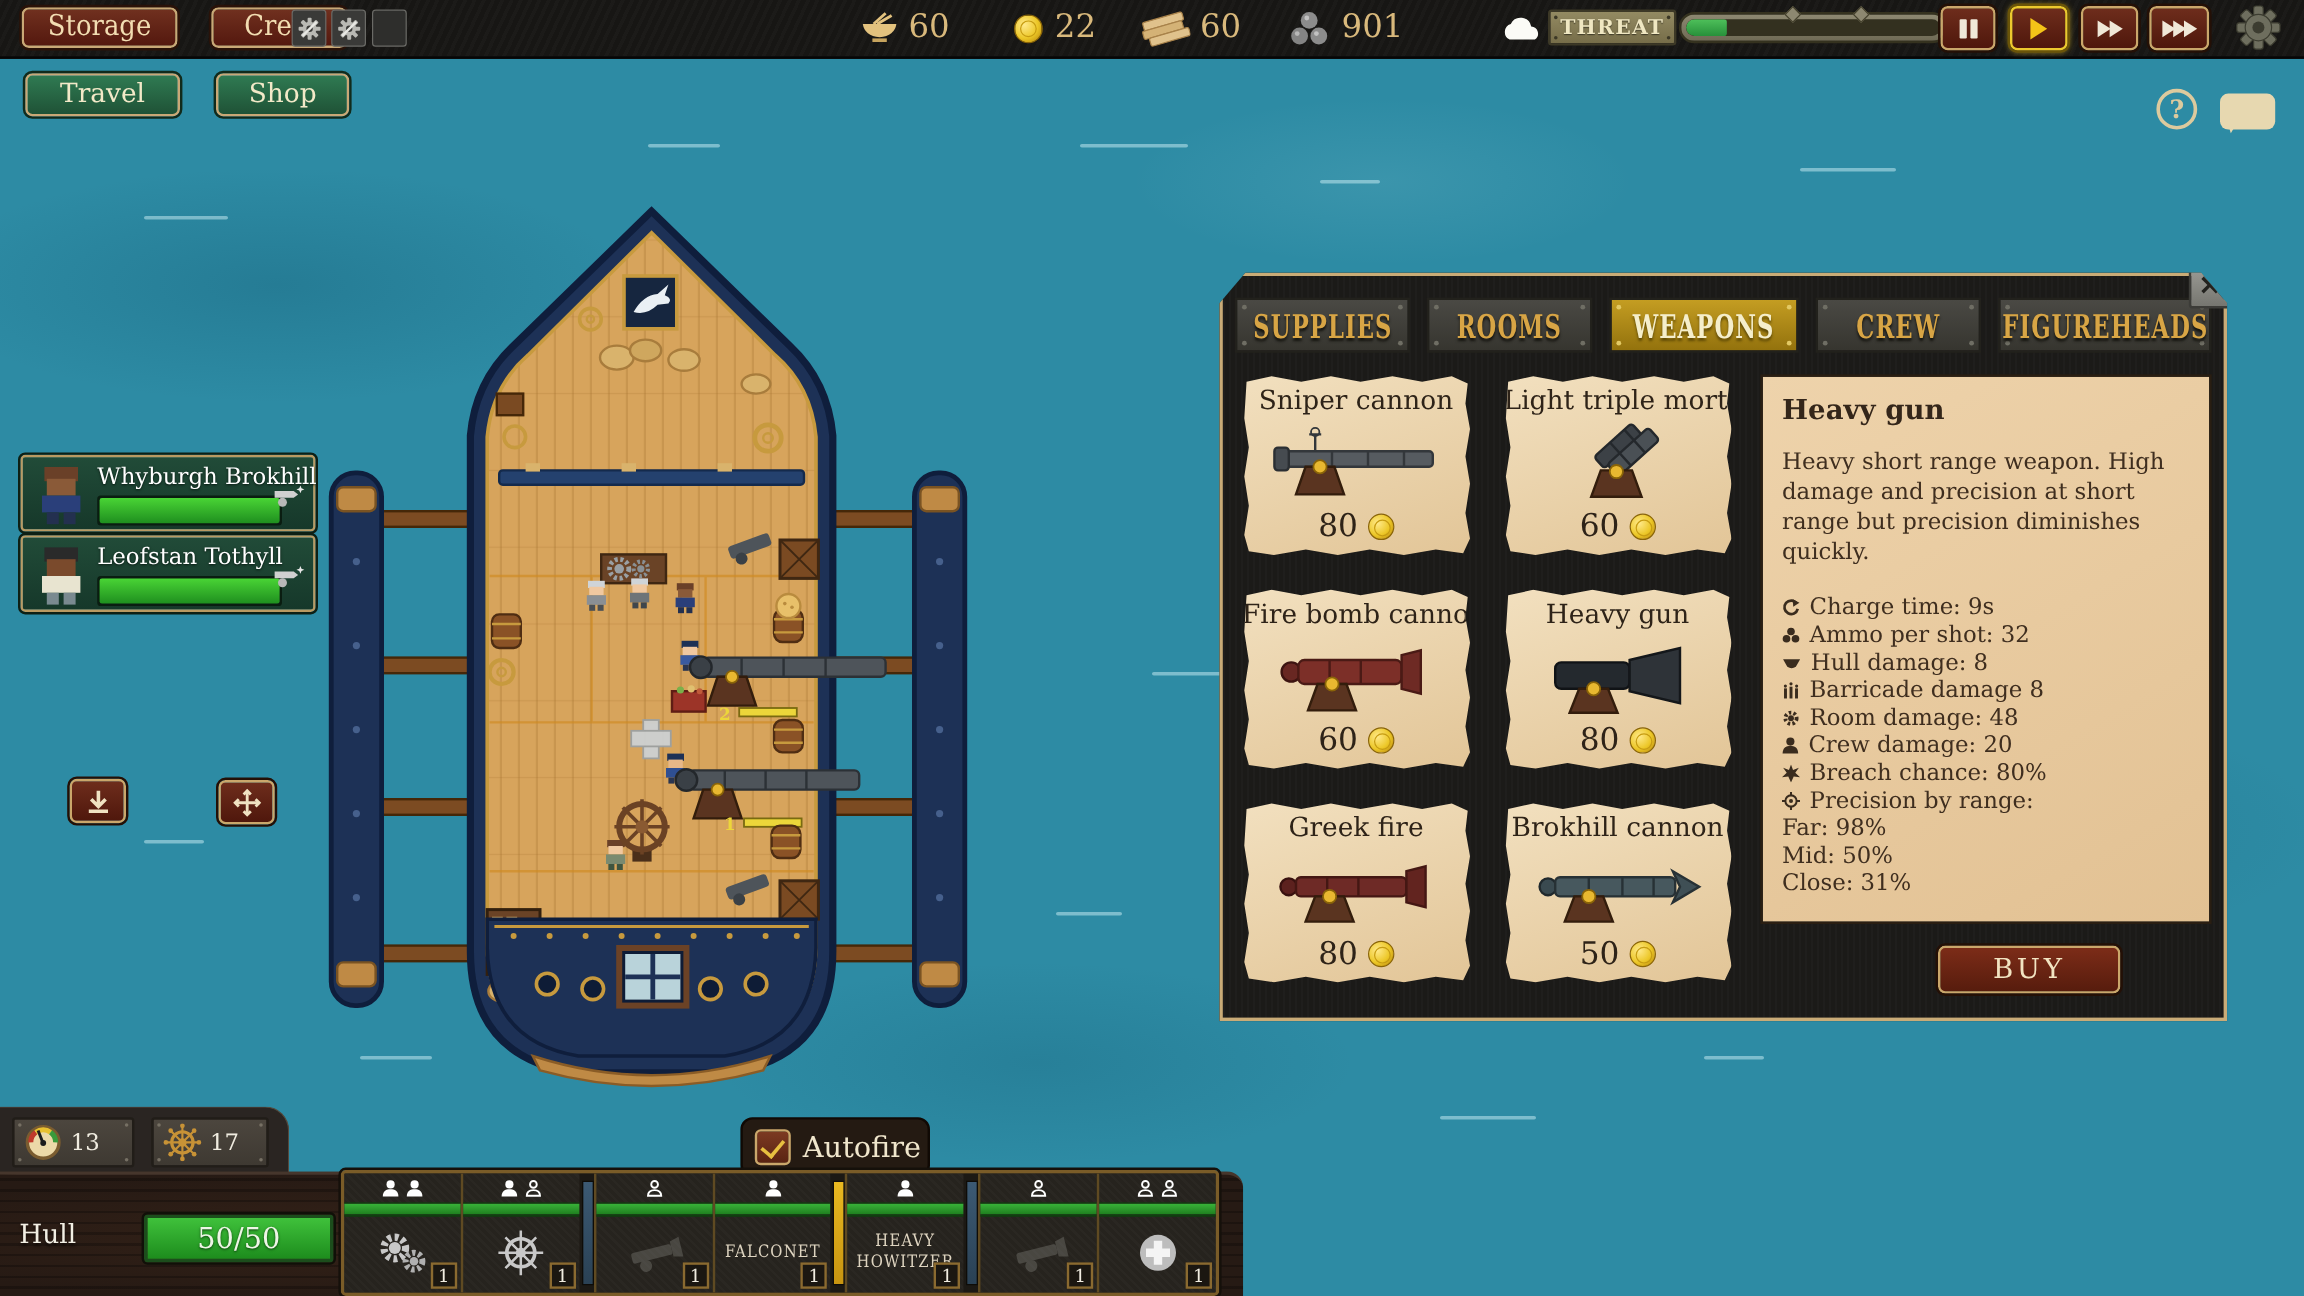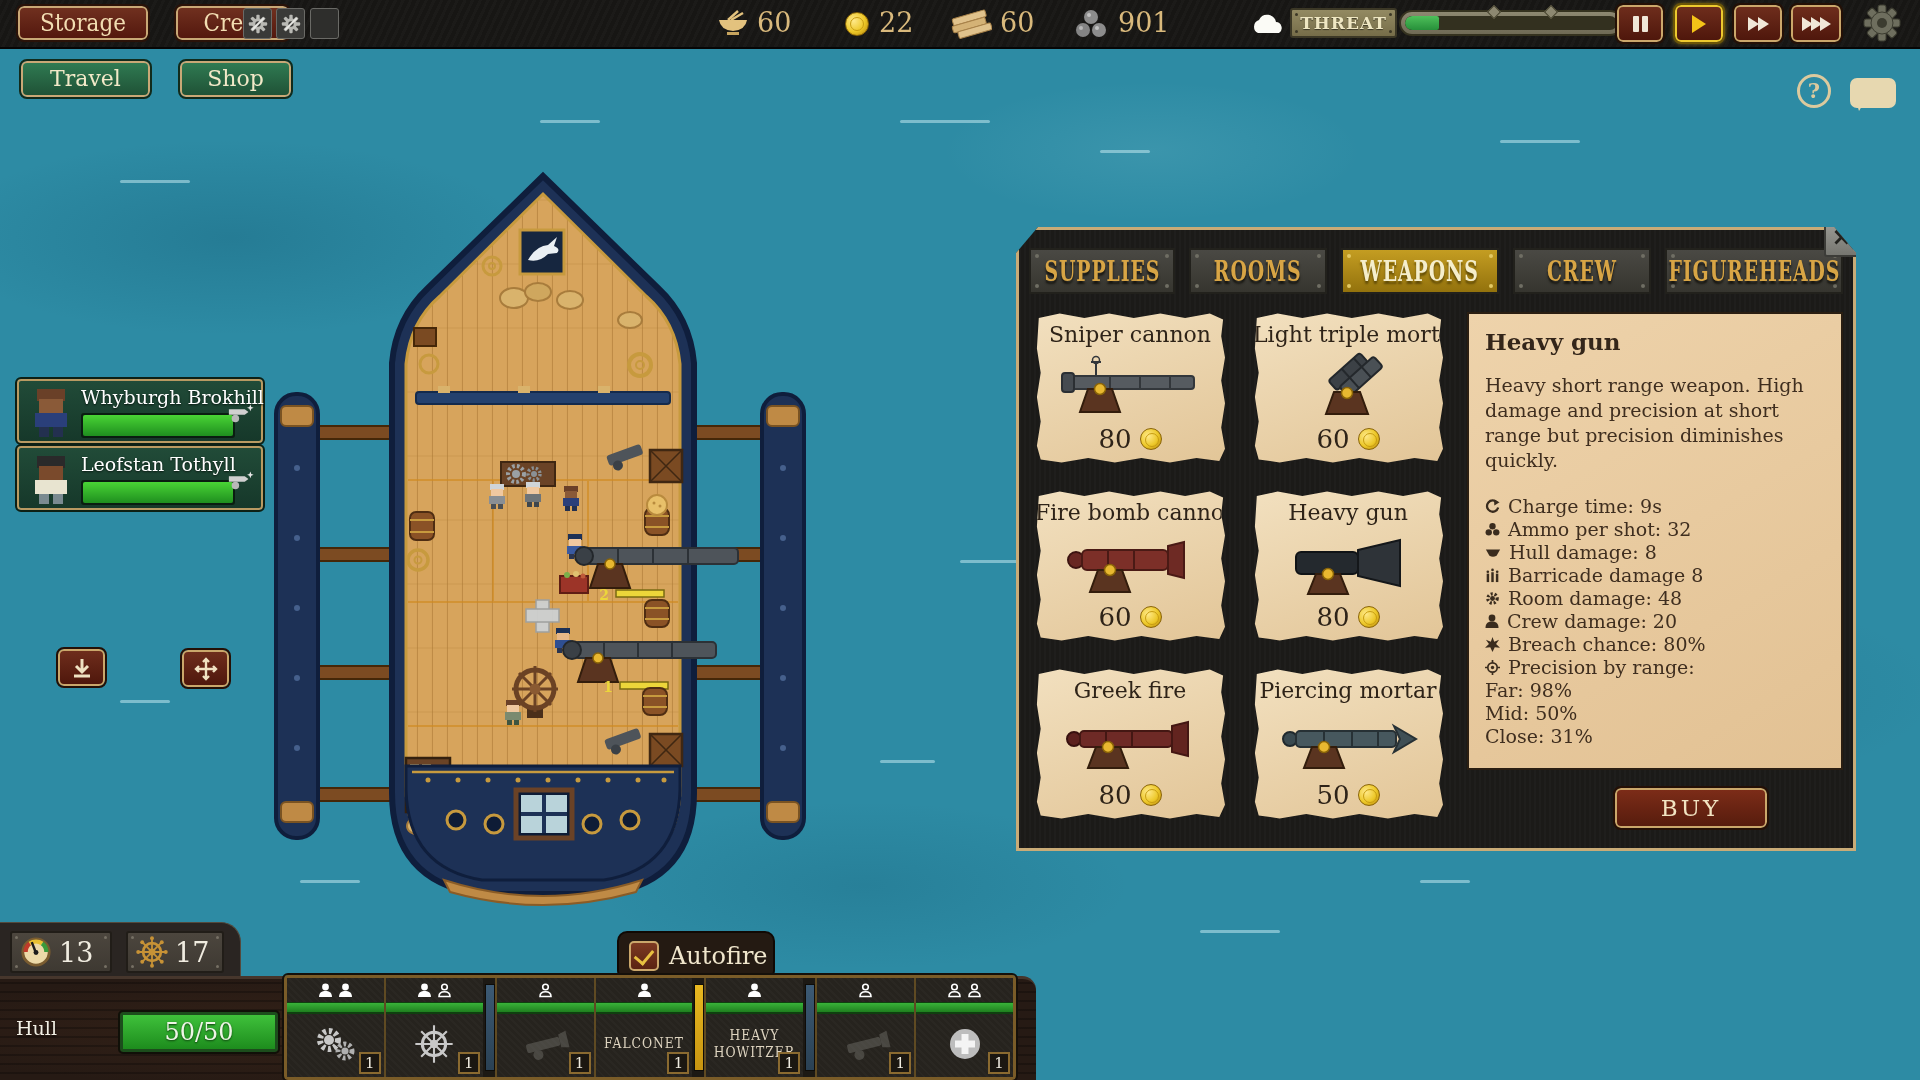--- a/index.html
+++ b/index.html
@@ -83,26 +83,26 @@
   #detail h3{margin:0 0 18px 0;font-size:23px;color:#34261a;}
   #detail .desc{font-size:19px;line-height:1.32;margin-bottom:22px;}
   .stat-row{display:flex;align-items:center;gap:8px;font-size:19px;line-height:23px;height:23px;}
   .range-line{font-size:19px;line-height:23px;}
   #buybtn{position:absolute;left:596px;top:558px;width:152px;height:40px;box-sizing:border-box;
     background:linear-gradient(#7c2c18,#571c0d);border:2px solid #caa76b;outline:2px solid #241006;border-radius:6px;
     color:#f2e4c2;font-size:23px;letter-spacing:3px;text-align:center;line-height:36px;cursor:pointer;}
   
   #stats-panel{position:absolute;left:0;top:922px;width:240px;height:58px;background:#2a2522;border:1px solid #54493c;border-left:none;border-radius:0 20px 0 0;}
   .stat-plq{position:absolute;top:8px;height:42px;background:linear-gradient(#4c463e,#3e3932);border:2px solid #211d18;border-radius:3px;box-sizing:border-box;display:flex;align-items:center;gap:7px;padding:0 8px;}
-  .stat-plq .v{color:#f0ece0;font-size:27px;}
+  .stat-plq .v{color:#f0ece0;font-size:19px;}
   .stat-plq .rv{position:absolute;width:3px;height:3px;border-radius:50%;background:#767064;}
   #hull-panel{position:absolute;left:0;top:976px;width:1036px;height:104px;background:#261a14;
     background-image:repeating-linear-gradient(0deg, rgba(0,0,0,.25) 0 2px, transparent 2px 9px),radial-gradient(ellipse 600px 80px at 30% 50%, rgba(120,70,40,.18), transparent 70%);
     border-top:3px solid #46362c;border-radius:0 14px 0 0;}
-  #hull-label{position:absolute;left:16px;top:1017px;color:#f2efe4;font-size:19px;text-shadow:0 2px 2px #140c08;}
+  #hull-label{position:absolute;left:16px;top:1017px;color:#f2efe4;font-size:22px;text-shadow:0 2px 2px #140c08;}
   #hull-bar{position:absolute;left:120px;top:1012px;width:158px;height:40px;box-sizing:border-box;background:#0e3a0e;border:3px solid #1c4d1c;outline:2px solid #101008;border-radius:3px;}
   #hull-fill{height:100%;background:linear-gradient(#3fc13b,#1d8c1d);}
   #hull-txt{position:absolute;left:0;right:0;top:3px;text-align:center;color:#eef6e6;font-size:24px;text-shadow:0 1px 2px #0c3a0c;}
   #slotbar{position:absolute;left:284px;top:975px;width:732px;height:105px;box-sizing:border-box;background:#242019;border:3px solid #7a5c28;outline:2px solid #15100a;border-radius:4px;display:flex;}
   .slot{position:relative;flex:1;border-left:2px solid #5f4a22;background:#26231e;background-image:repeating-linear-gradient(45deg, rgba(255,255,255,.02) 0 2px, transparent 2px 5px);cursor:pointer;}
   .slot:first-child{border-left:none;}
   .slot .crewrow{height:24px;display:flex;align-items:center;justify-content:center;gap:5px;}
   .slot .gbar{height:9px;background:linear-gradient(#39b339,#1f7f1f);border-top:1px solid #0f3f0f;border-bottom:2px solid #0f3f0f;}
   .slot .body{position:absolute;left:0;right:0;top:33px;bottom:0;display:flex;align-items:center;justify-content:center;text-align:center;}
   .slot .wlabel{color:#ded4c0;font-size:13px;letter-spacing:1px;line-height:1.25;transform:scale(.95,1.1);}
@@ -683,21 +683,21 @@
         <polygon points="122,20 138,16 138,50 122,46" fill="#62241f" stroke="#441713" stroke-width="2"></polygon>
         <polygon points="46,41 70,41 78,62 38,62" fill="#5a3420" stroke="#331d0c" stroke-width="2"></polygon>
         <circle cx="58" cy="41" r="5.5" fill="#e8b830" stroke="#8a6408" stroke-width="1.5"></circle>
       </svg>
       <div class="price">
           <span>80</span>
           <span class="coin"></span>
         </div>
     </div>
     <div class="card" style="left:234px;top:438px">
-      <div class="nm">Piercing mortar</div>
+      <div class="nm">Brokhill cannon</div>
       <svg class="wsvg" width="160" height="70" viewBox="0 0 160 70">
         <circle cx="22" cy="33" r="7" fill="#3a4a50" stroke="#20292d" stroke-width="2"></circle>
         <rect x="28" y="25" width="100" height="16" rx="4" fill="#47585e" stroke="#273135" stroke-width="2"></rect>
         <path d="M56,25 v16 M84,25 v16 M110,25 v16" stroke="#273135" stroke-width="2"></path>
         <path d="M126,20 L148,33 L126,46 L132,33 Z" fill="#3f4f55" stroke="#273135" stroke-width="2"></path>
         <polygon points="44,41 68,41 76,62 36,62" fill="#5a3420" stroke="#331d0c" stroke-width="2"></polygon>
         <circle cx="56" cy="41" r="5.5" fill="#e8b830" stroke="#8a6408" stroke-width="1.5"></circle>
       </svg>
       <div class="price">
           <span>50</span>

